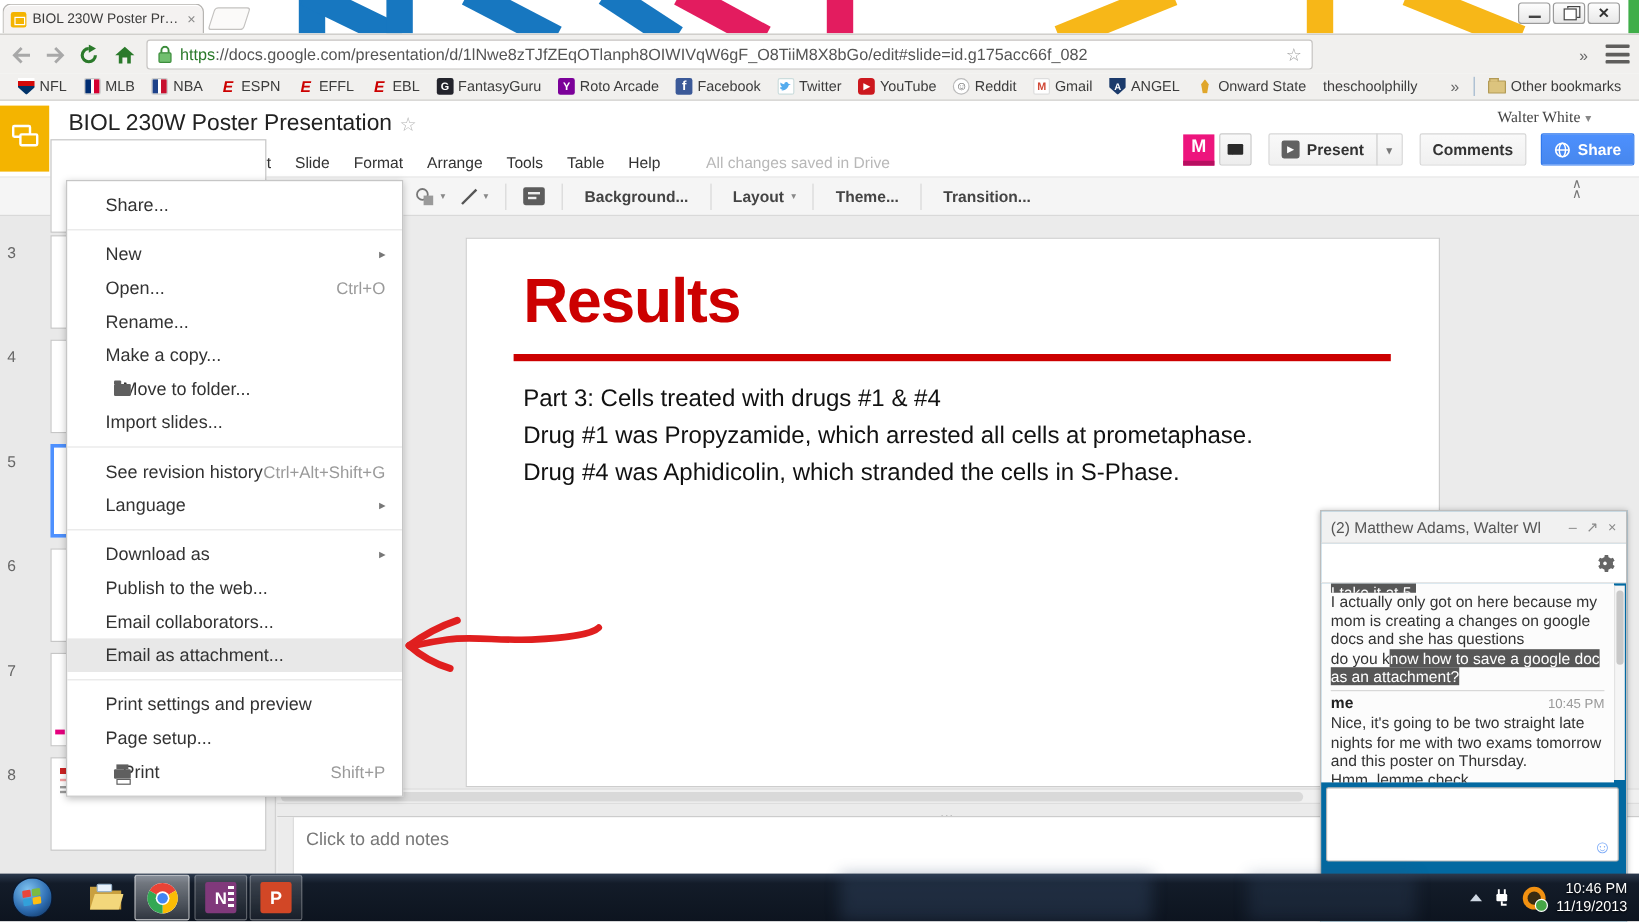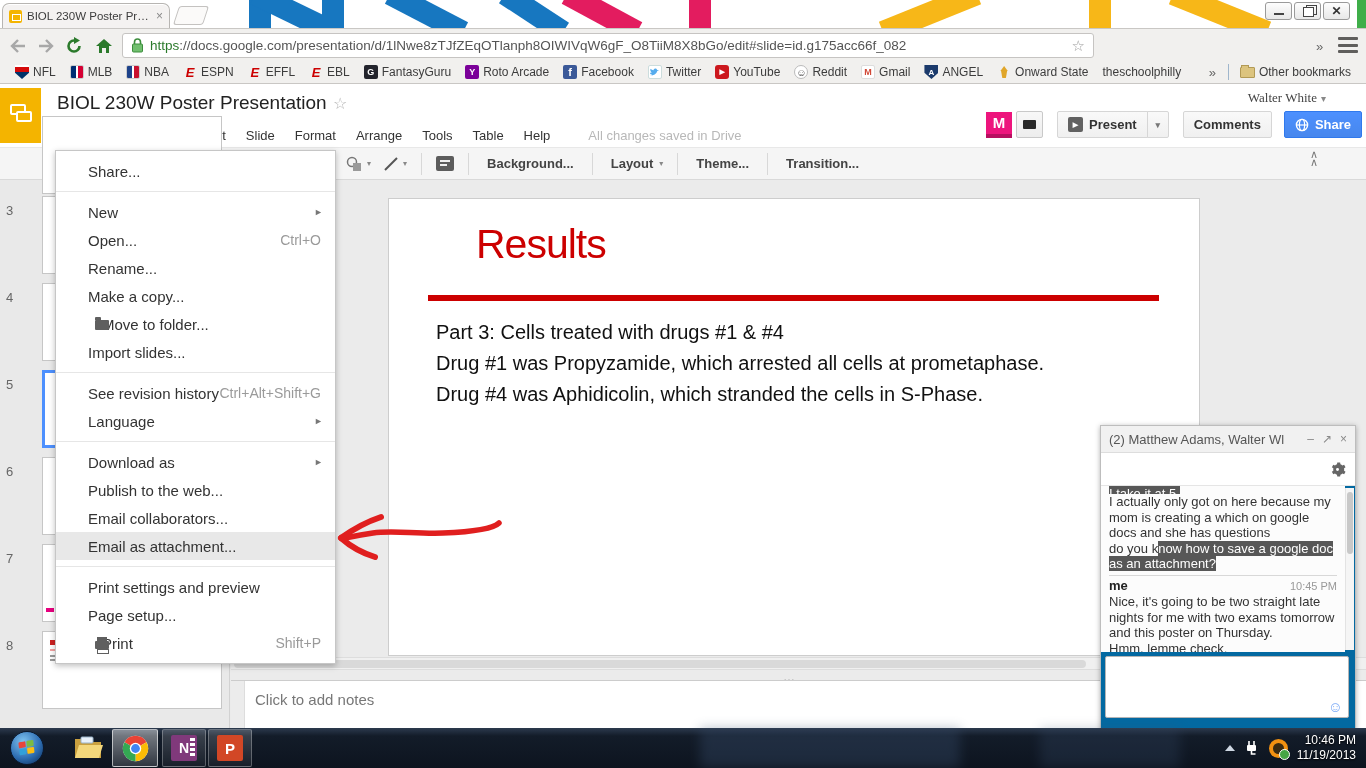--- a/index.html
+++ b/index.html
@@ -101,21 +101,21 @@
   .fs-num { position:absolute; left:6px; font-size:13px; color:#666; }
   .thumb { position:absolute; left:42px; width:180px; height:78px; background:#fff; border:1px solid #c6c6c6; }
   .thumb.sel5 { border:3px solid #4d90fe; }
   .t8-red { position:absolute; left:7px; top:8px; width:32px; height:5px; background:#cc2222; }
   .t8-rule { position:absolute; left:7px; top:17px; width:116px; height:2px; background:#f2a0a0; }
   .t8-l1 { position:absolute; left:7px; top:23px; width:120px; height:2px; background:#9a9a9a; }
   .t8-l2 { position:absolute; left:7px; top:27px; width:108px; height:2px; background:#9a9a9a; }
   .t7-pink { position:absolute; left:3px; top:63px; width:8px; height:4px; background:#e6007e; }
 
   #slide { position:absolute; left:388px; top:18px; width:812px; height:458px; background:#fff; border:1px solid #cdcdcd; }
-  #slide-title { position:absolute; left:47px; top:22px; font-size:41px; font-weight:normal; color:#cc0000; letter-spacing:-1px;margin-left:40px; }
+  #slide-title { position:absolute; left:47px; top:22px; font-size:52px; font-weight:bold; color:#cc0000; letter-spacing:-1px; }
   #slide-rule { position:absolute; left:39px; top:96px; width:731px; height:6px; background:#cc0000; }
   .slide-line { position:absolute; left:47px; font-size:20px; color:#111; white-space:nowrap; }
 
   #hscroll { position:absolute; left:231px; top:477px; width:1135px; height:13px; background:#f0f0f0; border-top:1px solid #ddd; border-bottom:1px solid #ddd; }
   #hscroll .handle { position:absolute; left:3px; top:2px; width:852px; height:8px; background:#d9d9d9; border-radius:4px; }
   #dots-handle { position:absolute; left:770px; top:490px; width:40px; text-align:center; color:#999; font-size:12px; letter-spacing:2px; }
   #notesbar { position:absolute; left:231px; top:500px; width:1135px; height:48px; background:#fff; border-top:1px solid #ccc; }
   #notes-gutter { position:absolute; left:0; top:0; width:14px; height:48px; background:#ececec; border-right:1px solid #ddd; }
   #notes-text { position:absolute; left:24px; top:10px; font-size:15px; color:#777; }
 
@@ -526,21 +526,21 @@
       <span id="chat-gear">
         <svg width="17" height="17" viewBox="0 0 24 24">
             <path fill="#666" d="M12 8a4 4 0 1 0 0 8 4 4 0 0 0 0-8zm9.4 4c0-.6-.05-1.1-.15-1.6l2.1-1.6-2-3.5-2.4 1a7.5 7.5 0 0 0-2.8-1.6L15.7 2h-4l-.45 2.7a7.5 7.5 0 0 0-2.8 1.6l-2.4-1-2 3.5 2.1 1.6c-.1.5-.15 1-.15 1.6s.05 1.1.15 1.6l-2.1 1.6 2 3.5 2.4-1a7.5 7.5 0 0 0 2.8 1.6l.45 2.7h4l.45-2.7a7.5 7.5 0 0 0 2.8-1.6l2.4 1 2-3.5-2.1-1.6c.1-.5.15-1 .15-1.6z"></path>
             <circle cx="12" cy="12" r="2.1" fill="#fff"></circle>
           </svg>
       </span>
     </div>
     <div id="chat-msgs">
       <div class="clipline"><span class="sel">I take it at 5.</span></div>
       <div>I actually only got on here because my</div>
-      <div>mom is creating a which on google</div>
+      <div>mom is creating a changes on google</div>
       <div>docs and she has questions</div>
       <div><span>do you k</span><span class="sel">now how to save a google doc</span></div>
       <div><span class="sel">as an attachment?</span></div>
       <div class="msg-meta">
           <b>me</b>
           <span class="time">10:45 PM</span>
         </div>
       <div>Nice, it's going to be two straight late</div>
       <div>nights for me with two exams tomorrow</div>
       <div>and this poster on Thursday.</div>

